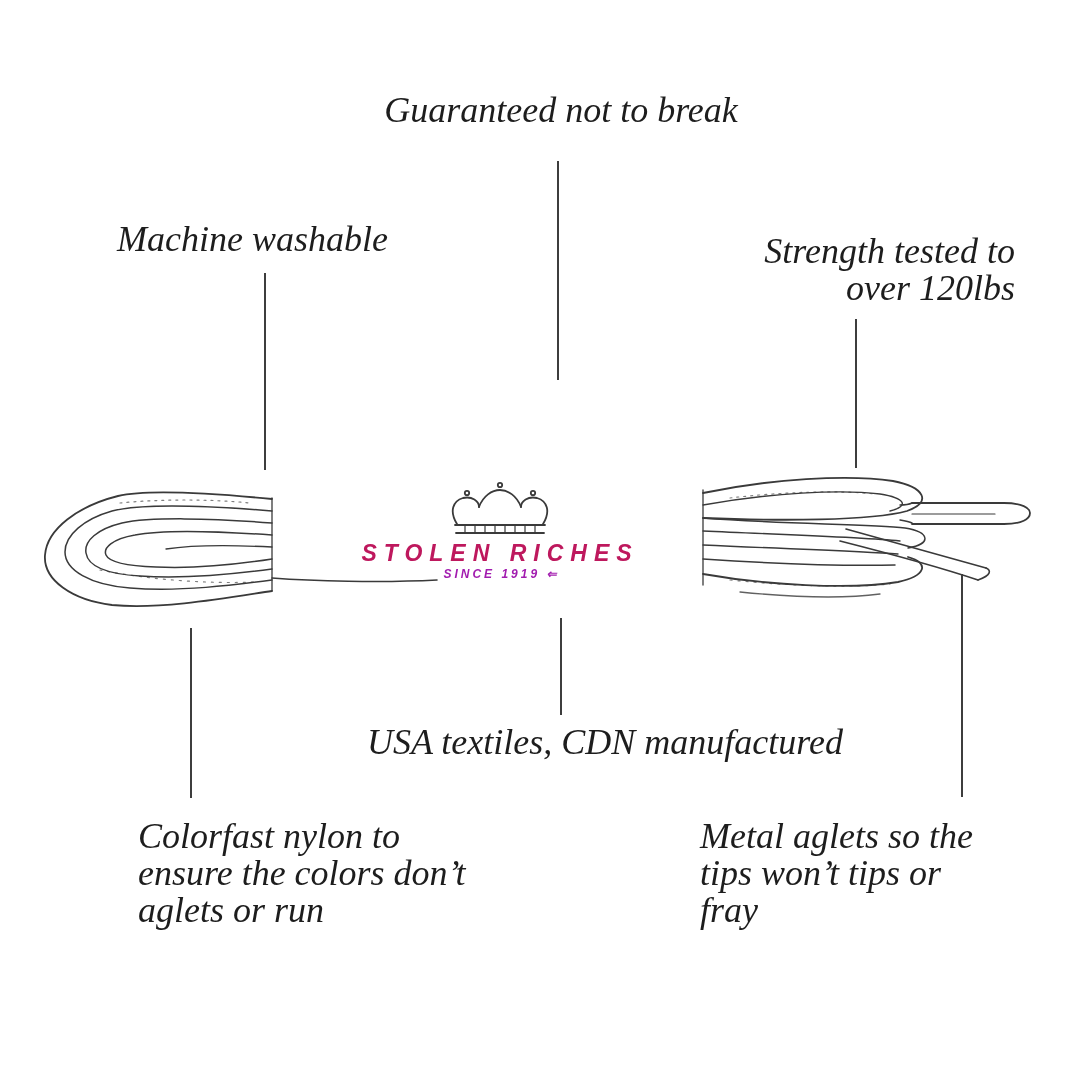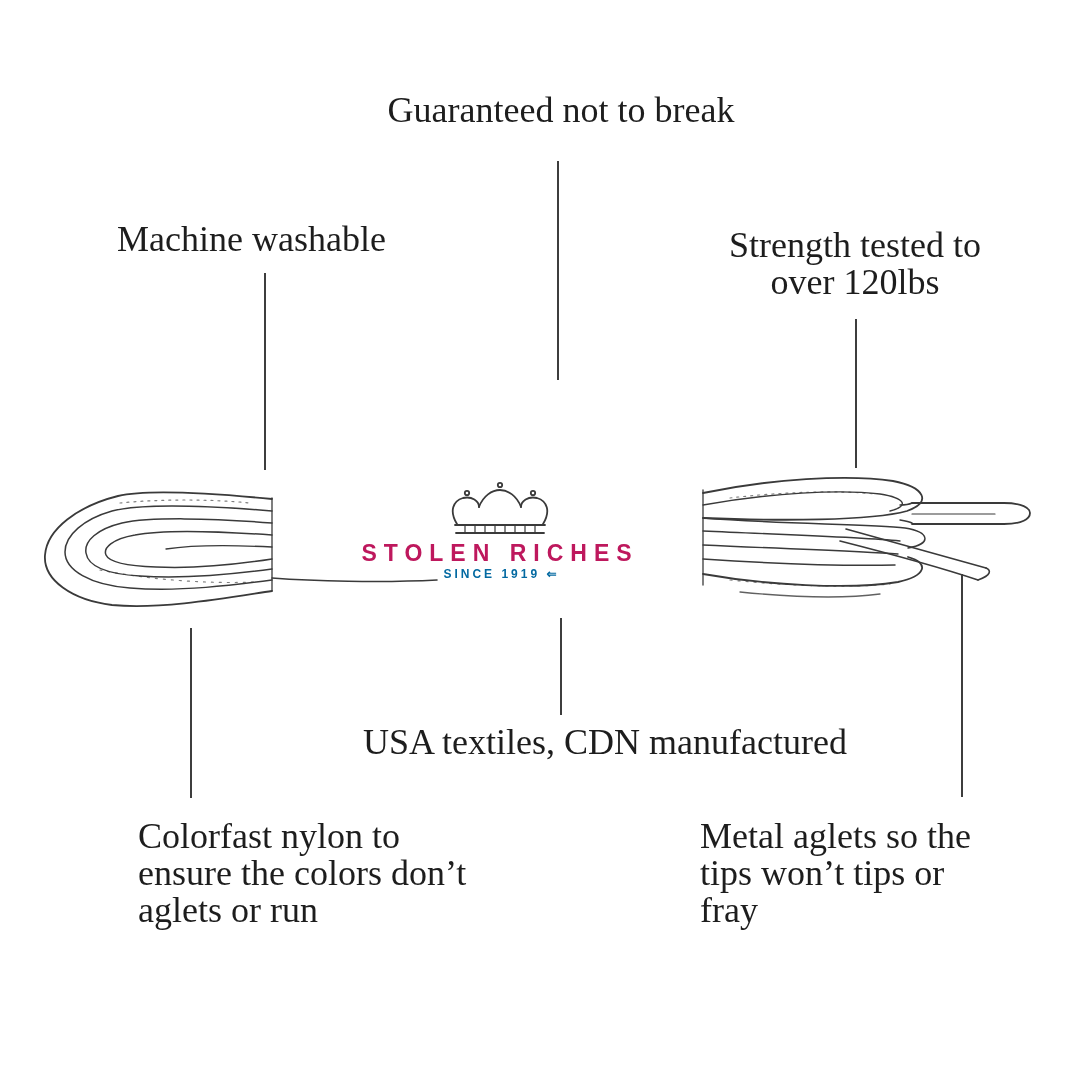--- a/index.html
+++ b/index.html
@@ -1,41 +1,41 @@
 <!DOCTYPE html>
 <html><head>
 <meta charset="utf-8">
 <style>
   html,body{margin:0;padding:0;background:#ffffff;}
   .canvas{position:relative;width:1080px;height:1080px;background:#ffffff;overflow:hidden;
-          font-family:"Liberation Serif", serif;color:#1d1d1d;}
+          font-family:"Liberation Serif", serif;color:#1d1d1d;font-style:italic;}
   .callout{position:absolute;font-size:36px;line-height:37px;}
   .callout.center{text-align:center;}
   .vline{position:absolute;width:2px;background:#3d3d3d;}
   .sketch{position:absolute;left:0;top:440px;}
   .logo-name{position:absolute;left:330px;top:540px;width:340px;text-align:center;
              font-family:"Liberation Sans", sans-serif;font-weight:700;font-size:23px;
              letter-spacing:7px;color:#be185d;}
   .logo-tagline{position:absolute;left:330px;top:567px;width:340px;text-align:center;
              font-family:"Liberation Sans", sans-serif;font-weight:700;font-size:12px;
-             letter-spacing:3px;color:#0369a1;}
+             letter-spacing:3px;color:#a21caf;}
   .logo-tagline .arrow{letter-spacing:0;}
 </style>
 </head>
 <body>
 
 <div class="canvas">
 
   <div class="callout center" style="left:281px;top:92px;width:560px;">Guaranteed not to break</div>
   <div class="vline" style="left:557px;top:161px;height:219px;"></div>
 
   <div class="callout" style="left:117px;top:221px;text-align:right;">Machine washable</div>
   <div class="vline" style="left:264px;top:273px;height:197px;"></div>
 
-  <div class="callout center" style="left:695px;top:227px;width:320px;">
+  <div class="callout center" style="left:695px;top:233px;width:320px;text-align:right;">
     <div>Strength tested to</div>
     <div>over 120lbs</div>
   </div>
   <div class="vline" style="left:855px;top:319px;height:149px;"></div>
 
   <svg class="sketch" width="1080" height="230" viewBox="0 440 1080 230" fill="none" stroke="#3a3a3a" stroke-width="1.8" stroke-linecap="round" stroke-linejoin="round">
 
     <g>
       <path d="M272 499 C 210 493, 148 489, 118 496 C 78 506, 47 529, 45 555 C 43 580, 72 600, 112 605 C 162 610, 232 597, 272 591"></path>
       <path d="M272 511 C 200 505, 140 504, 112 511 C 84 519, 65 535, 65 552 C 65 570, 90 585, 130 588 C 180 592, 235 585, 272 580" stroke-width="1.5"></path>

